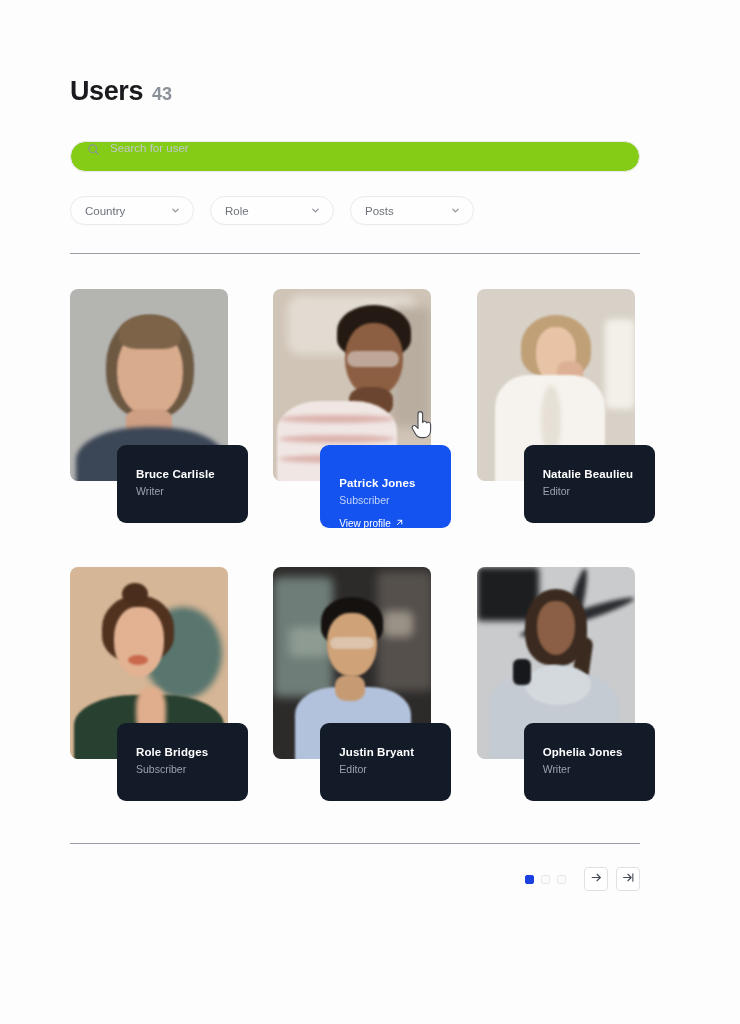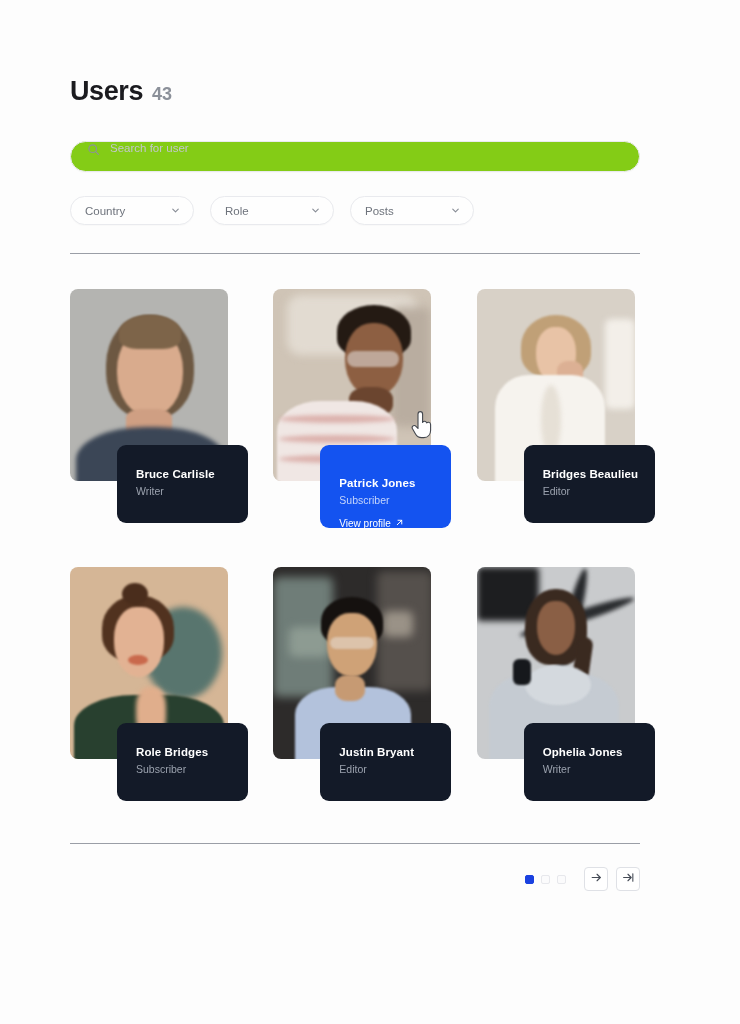--- a/index.html
+++ b/index.html
@@ -226,21 +226,21 @@
         <div class="photo">
           <div class="p-bg" style="background:#d8d1c7"></div>
           <div class="blob" style="width:30px;height:90px;left:128px;top:30px;background:#f3efe9;filter:blur(3px);border-radius:6px"></div>
           <div class="blob" style="width:70px;height:62px;left:44px;top:26px;background:#c0a077;border-radius:50% 50% 36% 36%"></div>
           <div class="blob" style="width:40px;height:56px;left:59px;top:38px;background:#e8c3a6;border-radius:44% 44% 50% 50%"></div>
           <div class="blob" style="width:26px;height:24px;left:80px;top:72px;background:#dcb094;border-radius:40%"></div>
           <div class="blob" style="width:110px;height:110px;left:18px;top:86px;background:#f6f3ee;border-radius:30% 30% 0 0;filter:blur(1px)"></div>
           <div class="blob" style="width:20px;height:70px;left:64px;top:96px;background:#e6e0d6;filter:blur(2px)"></div>
         </div>
         <div class="info-card">
-          <div class="u-name">Bridges Beaulieu</div>
+          <div class="u-name">Natalie Beaulieu</div>
           <div class="u-role">Editor</div>
         </div>
       </div>
 
       <div class="user">
         <div class="photo">
           <div class="p-bg" style="background:#d5b696"></div>
           <div class="blob" style="width:78px;height:92px;left:74px;top:40px;background:#58756e;border-radius:50%;filter:blur(3px)"></div>
           <div class="blob" style="width:72px;height:66px;left:32px;top:28px;background:#51321f;border-radius:50% 50% 38% 38%"></div>
           <div class="blob" style="width:26px;height:22px;left:52px;top:16px;background:#4a2d1c;border-radius:50%"></div>

